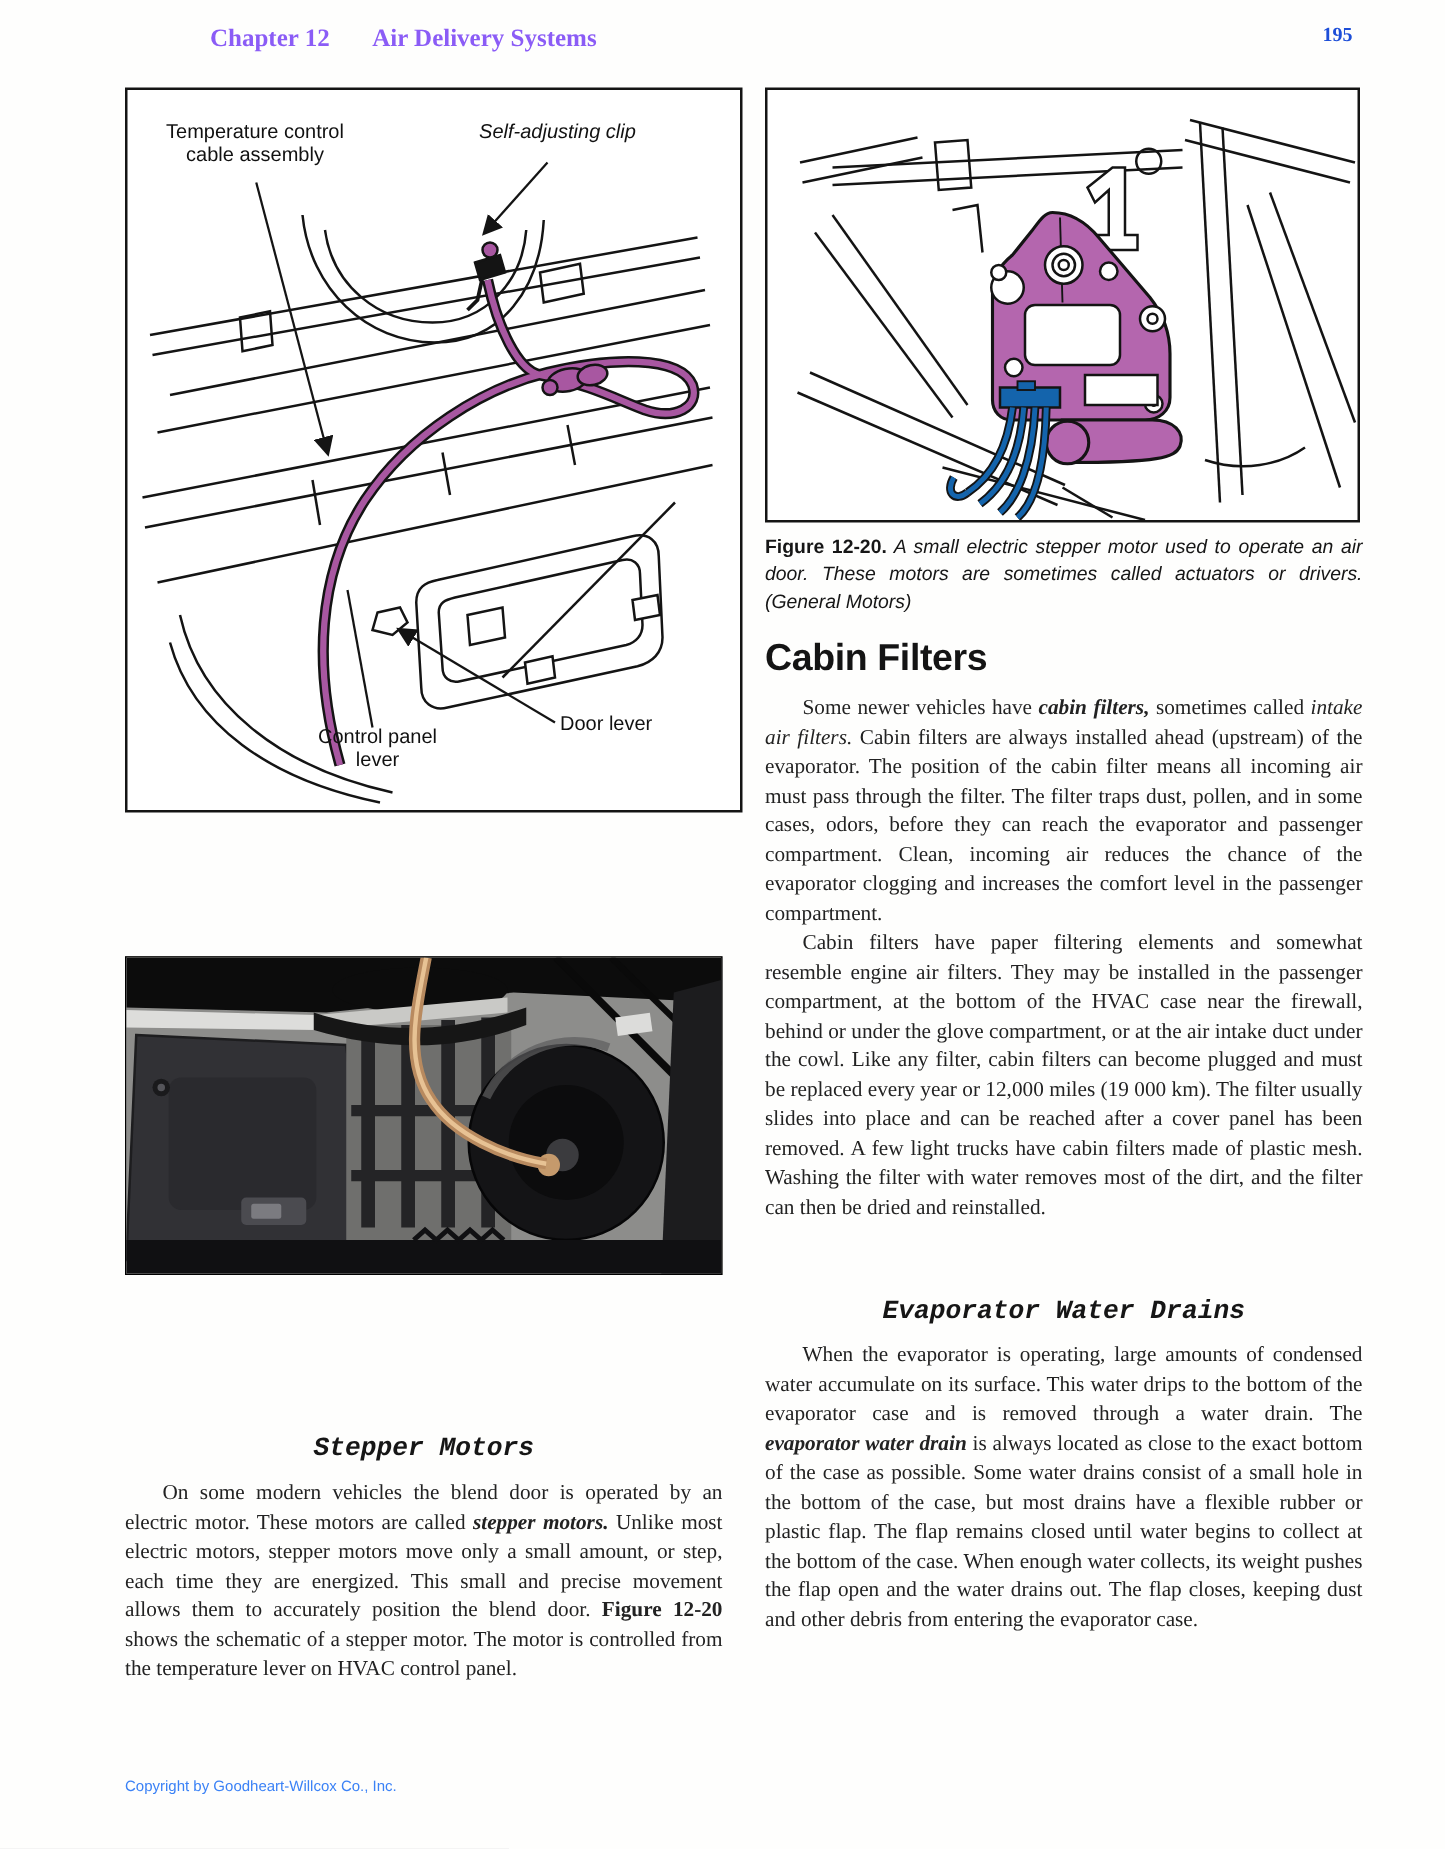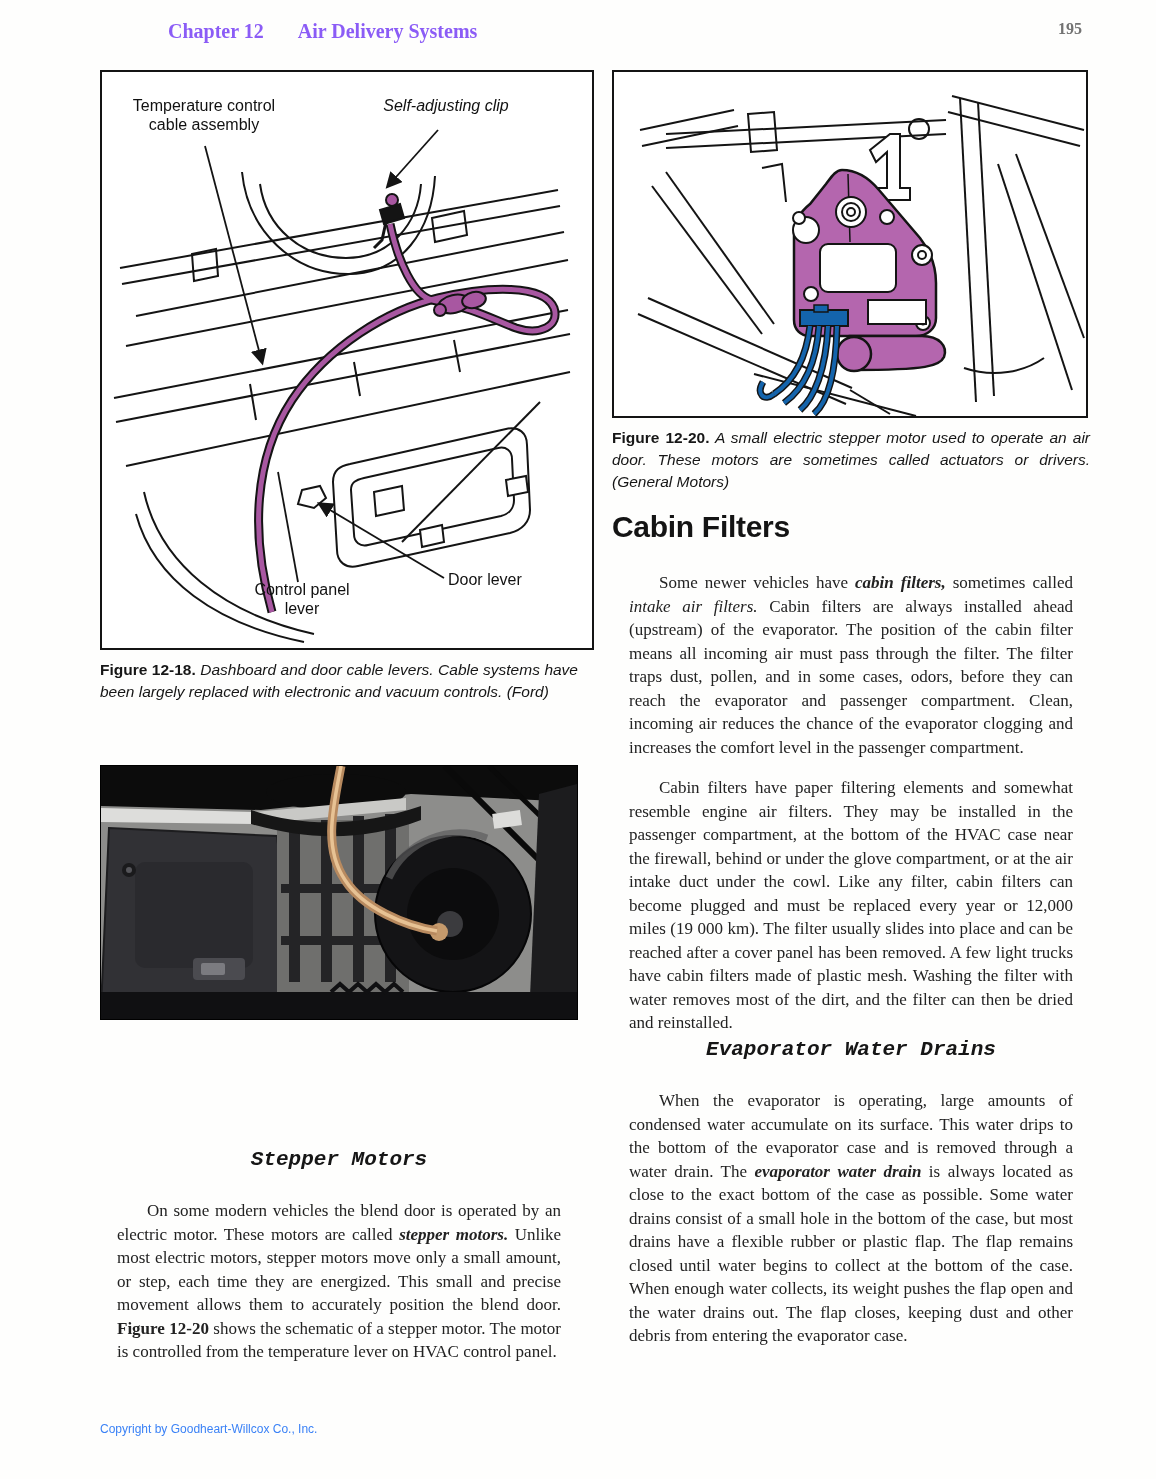--- a/index.html
+++ b/index.html
@@ -7,40 +7,40 @@
     position:relative; width:1156px; height:1479px;
     background:#fefefd; color:#1f1f1f; overflow:hidden;
     font-family:"Liberation Serif", serif;
     margin:0 auto;
   }
   .abs { position:absolute; }
 
   
   .running-head { font-family:"Liberation Serif", serif; font-weight:bold; font-size:20px; color:#8b5cf6; }
   .running-head .gap { display:inline-block; width:34px; }
-  .folio { font-family:"Liberation Serif", serif; font-weight:bold; font-size:16px; color:#737373; }
+  .folio { font-family:"Liberation Serif", serif; font-weight:bold; font-size:16px; color:#1d4ed8; }
   .footer { font-family:"Liberation Sans", sans-serif; font-size:12px; color:#3b82f6; }
 
   
   .fig-frame { border:2px solid #141414; background:#ffffff; box-sizing:border-box; }
   .photo-frame { border:1px solid #000; background:#8d8d8b; box-sizing:border-box; overflow:hidden; }
   .fig-label {
     position:absolute; font-family:"Liberation Sans", sans-serif;
     font-size:16px; line-height:19px; color:#111; white-space:pre-line; text-align:center;
   }
   .caption {
     font-family:"Liberation Sans", sans-serif; font-size:15.5px; line-height:22px;
     color:#161616; text-align:justify;
   }
   .caption span.b { font-weight:bold; font-style:normal; }
   .caption span.i { font-style:italic; }
 
   
   .bodytext { font-size:17px; line-height:23.5px; text-align:justify; color:#222; }
-  .bodytext p { margin:17px; text-indent:30px; }
+  .bodytext p { margin:0; text-indent:30px; }
   .subhead {
     font-family:Liberation Mono, monospace; font-weight:bold; font-style:italic;
     font-size:21px; text-align:center; color:#161616;
   }
   .mainhead {
     font-family:"Liberation Sans", sans-serif; font-weight:bold;
     font-size:30px; letter-spacing:-0.3px; color:#141414;
   }
   svg { display:block; }
 </style>
@@ -118,21 +118,20 @@
       </g>
     </svg>
     <div class="fig-label" style="left:16px; top:24px; width:172px;">Temperature control
 cable assembly</div>
     <div class="fig-label" style="left:266px; top:24px; width:156px;font-style:italic;">Self-adjusting clip</div>
     <div class="fig-label" style="left:118px; top:508px; width:164px;">Control panel
 lever</div>
     <div class="fig-label" style="left:346px; top:498px; width:110px; text-align:left;">Door lever</div>
   </div>
 
-  <div class="abs caption" style="left:100px; top:659px; width:478px;"><span class="b" style="font-weight: bold;">Figure 12-18.</span><span class="i" style="font-style: italic;"> Dashboard and door cable levers. Cable systems have been largely replaced with electronic and vacuum controls. (Ford)</span></div>
 
   <div class="abs photo-frame" style="left:100px; top:765px; width:478px; height:255px;">
     <svg width="476" height="253" viewBox="0 0 476 253">
       <rect x="0" y="0" width="476" height="253" fill="#8d8d8b"></rect>
 
       <polygon points="0,0 476,0 476,36 310,28 160,44 0,40" fill="#0c0c0c"></polygon>
       <ellipse cx="235" cy="26" rx="70" ry="18" fill="#0c0c0c"></ellipse>
 
       <polygon points="0,42 152,46 152,58 0,56" fill="#dddddb"></polygon>
       <polygon points="152,46 305,32 305,44 152,58" fill="#c9c9c6"></polygon>

